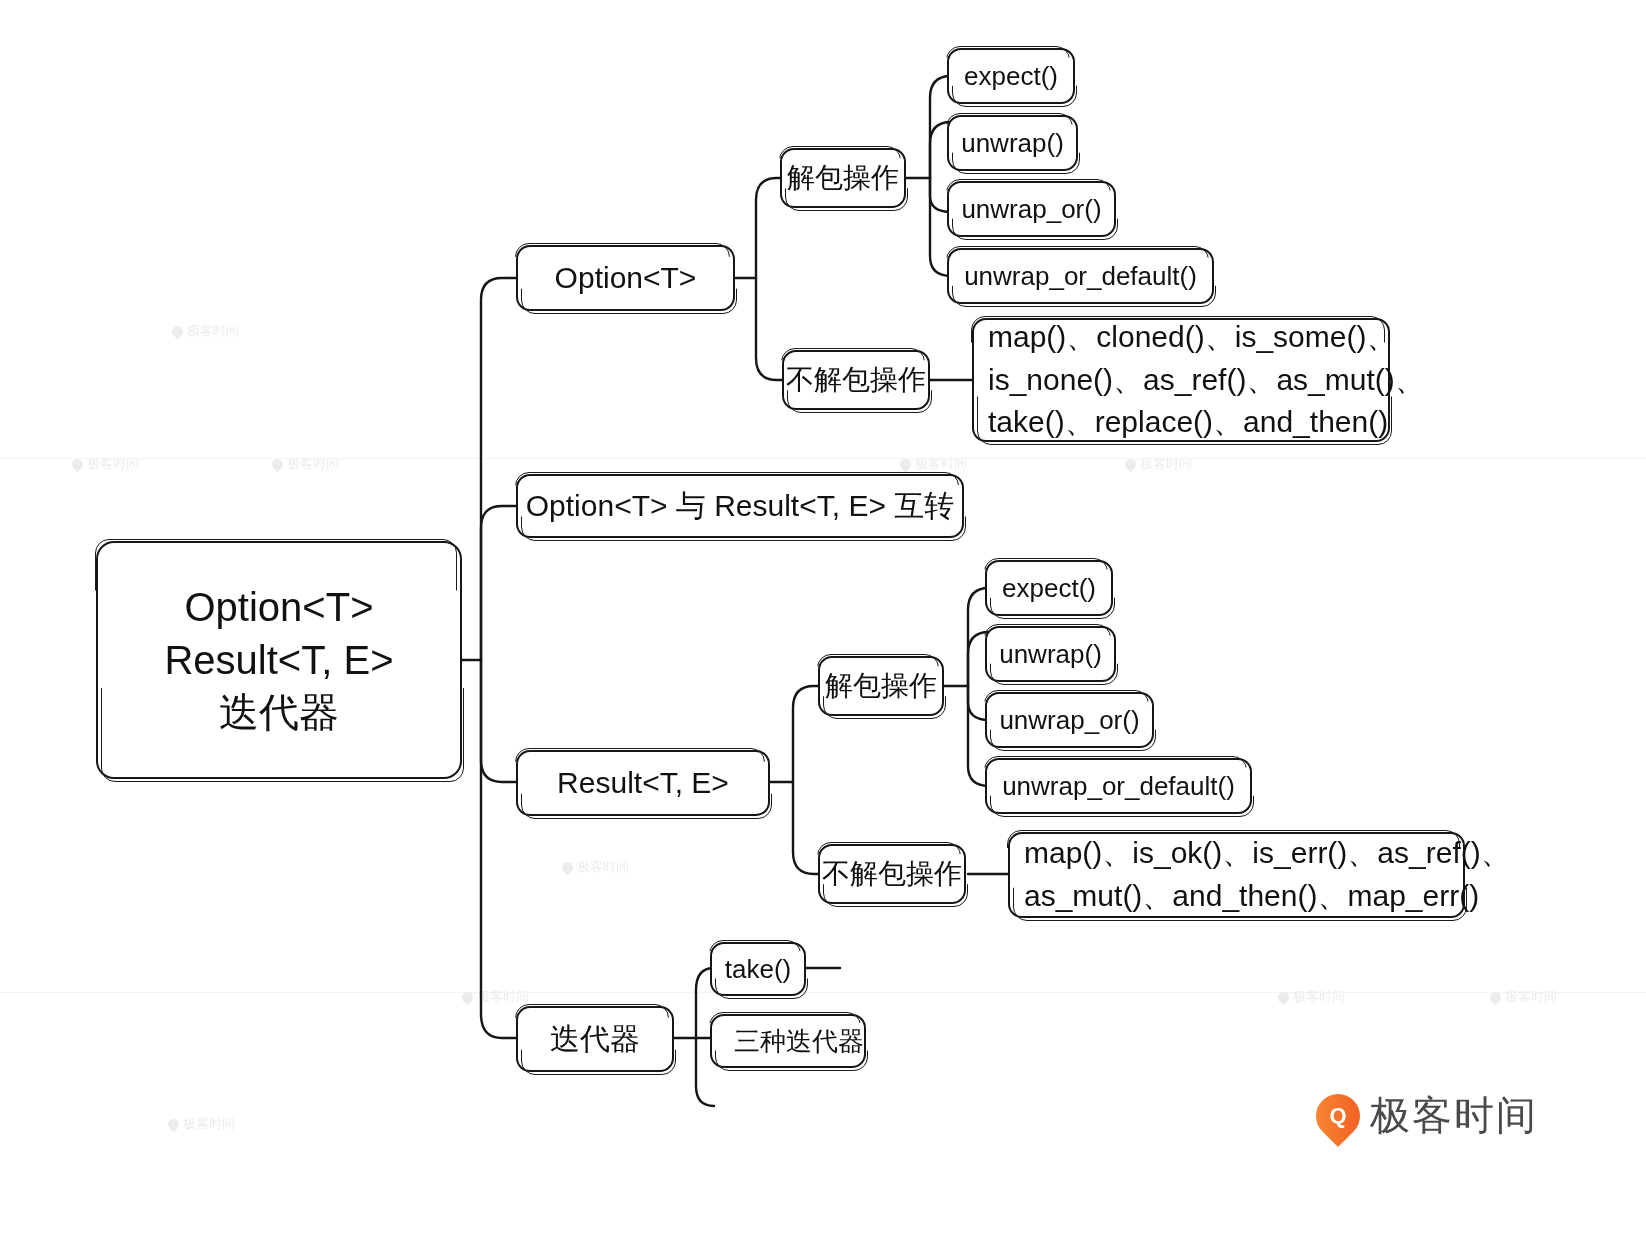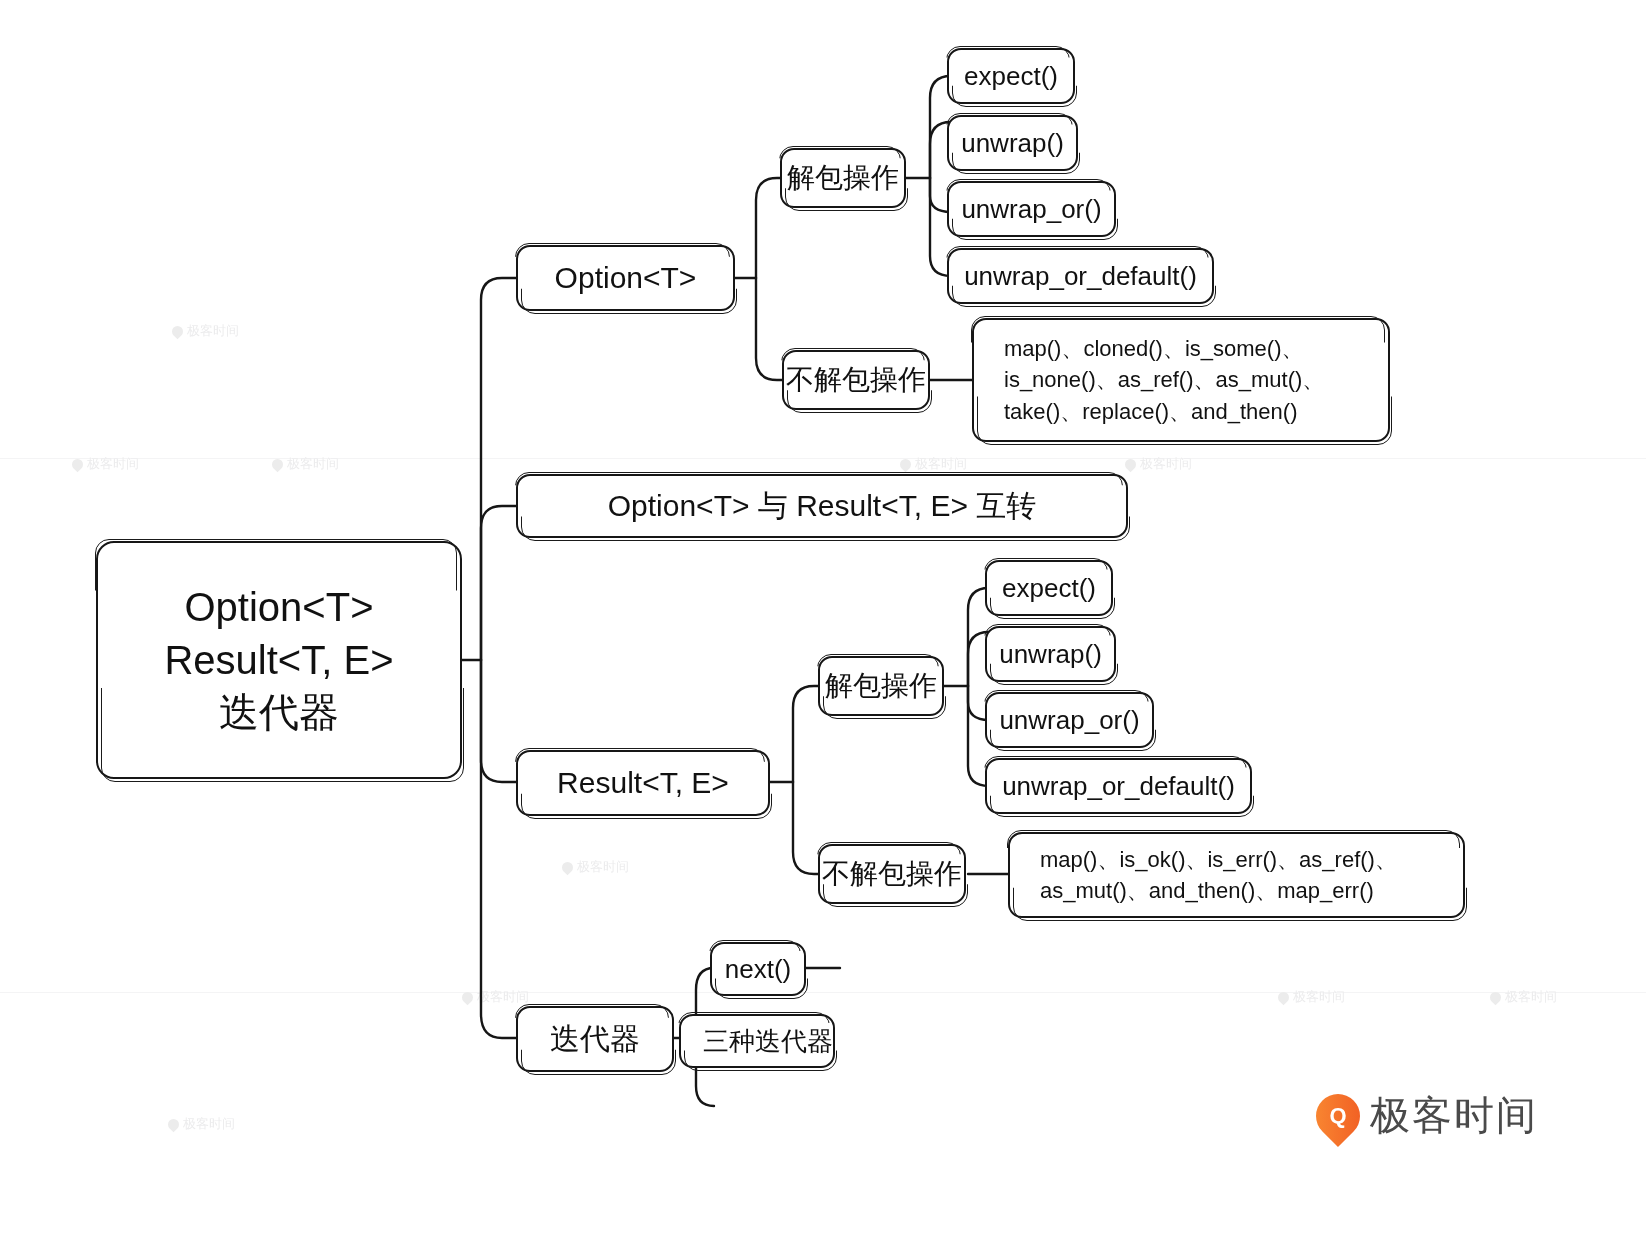--- a/index.html
+++ b/index.html
@@ -106,25 +106,25 @@
   .root {
     font-size: 40px;
     font-weight: 400;
     border-width: 2.6px;
     border-radius: 18px;
   }
   .lvl1 { font-size: 30px; }
   .lvl2 { font-size: 28px; }
   .leaf { font-size: 26px; }
   .leaf-multi {
-    font-size: 22px;
+    font-size: 30px;
     line-height: 1.42;
     text-align: left;
     justify-content: flex-start;
-    padding: 6px 30px;
+    padding: 6px 14px;
   }
 
   
   #brand {
     position: absolute;
     z-index: 3;
     display: flex;
     align-items: center;
     gap: 10px;
     left: 1316px;
@@ -278,21 +278,21 @@
 
   <div class="node lvl2" style="left:782px; top:350px; width:148px; height:60px;">
     <span class="node-text">不解包操作</span>
   </div>
   <div class="node leaf-multi" style="left:972px; top:318px; width:418px; height:124px;">
     <span class="node-text">map()、cloned()、is_some()、
 is_none()、as_ref()、as_mut()、
 take()、replace()、and_then()</span>
   </div>
 
-  <div class="node lvl1" style="left:516px; top:474px; width:612px; height:64px;">
+  <div class="node lvl1" style="left:516px; top:474px; width:448px; height:64px;">
     <span class="node-text">Option&lt;T&gt; 与 Result&lt;T, E&gt; 互转</span>
   </div>
 
   <div class="node lvl1" style="left:516px; top:750px; width:254px; height:66px;">
     <span class="node-text">Result&lt;T, E&gt;</span>
   </div>
 
   <div class="node lvl2" style="left:818px; top:656px; width:126px; height:60px;">
     <span class="node-text">解包操作</span>
   </div>
@@ -316,24 +316,24 @@
   <div class="node leaf-multi" style="left:1008px; top:832px; width:457px; height:86px;">
     <span class="node-text">map()、is_ok()、is_err()、as_ref()、
 as_mut()、and_then()、map_err()</span>
   </div>
 
   <div class="node lvl1" style="left:516px; top:1006px; width:158px; height:66px;">
     <span class="node-text">迭代器</span>
   </div>
 
   <div class="node leaf" style="left:710px; top:942px; width:96px; height:54px;">
-    <span class="node-text">next()</span>
-  </div>
-
-  <div class="node leaf" style="left:679px; top:1014px; width:156px; height:54px;padding-left:32px;">
+    <span class="node-text">take()</span>
+  </div>
+
+  <div class="node leaf" style="left:710px; top:1014px; width:156px; height:54px;padding-left:32px;">
     <span class="node-text">三种迭代器</span>
   </div>
 
 
   <div id="brand">
     <span class="pin">
       <span class="pin-inner">Q</span>
     </span>
     <span class="brand-text">极客时间</span>
   </div>

